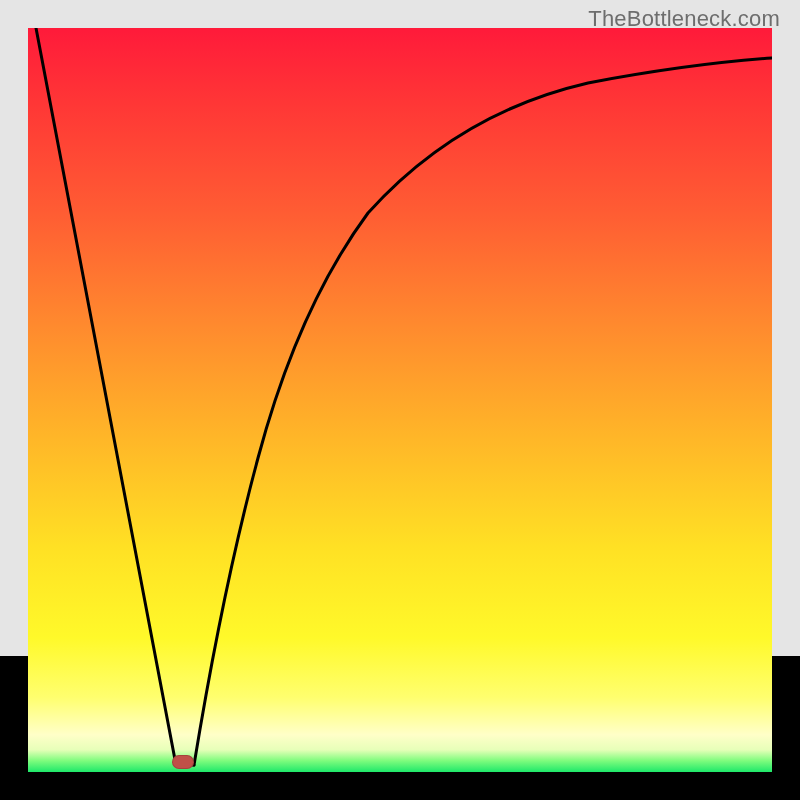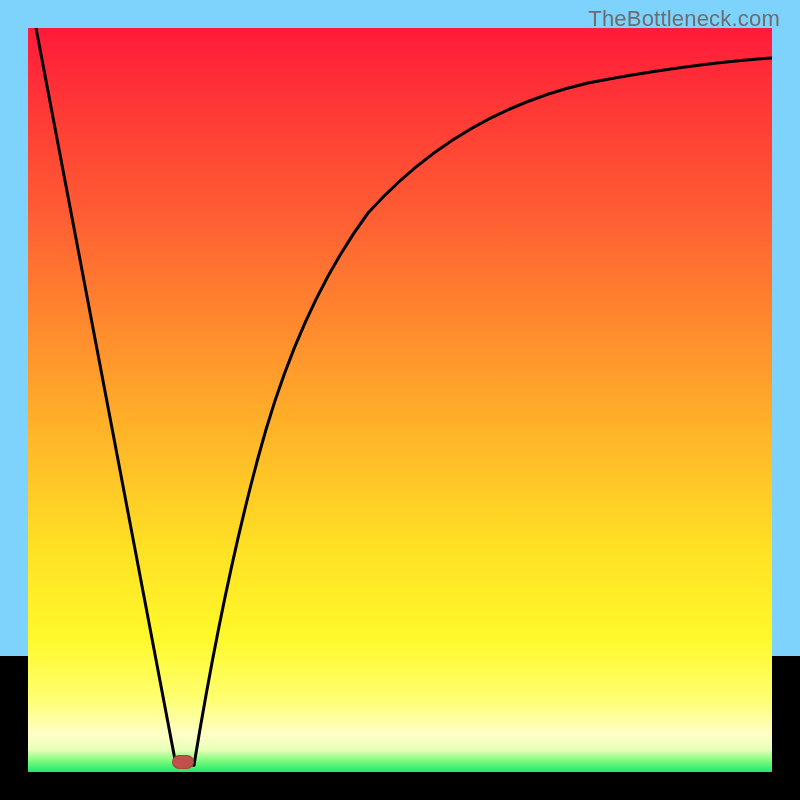--- a/index.html
+++ b/index.html
@@ -10,21 +10,21 @@
     background: #000;
     overflow: hidden;
     font-family: Arial, Helvetica, sans-serif;
   }
   .frame {
     position: absolute;
     top: 0;
     left: 0;
     width: 800px;
     height: 656px;
-    background: #7dd3fc;
+    background: #e5e5e5;
   }
   .plot-area {
     position: absolute;
     top: 28px;
     left: 28px;
     width: 744px;
     height: 744px;
     
     background: linear-gradient(
       to bottom,

